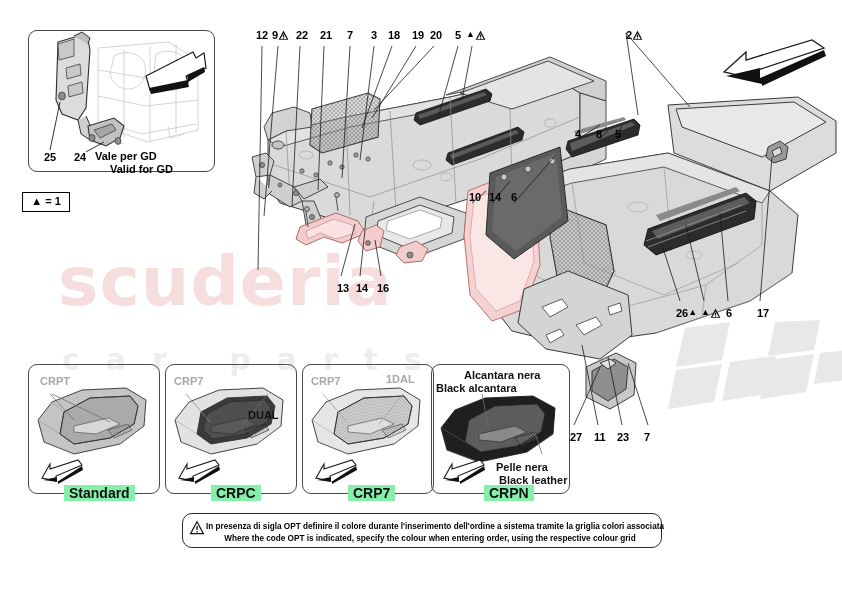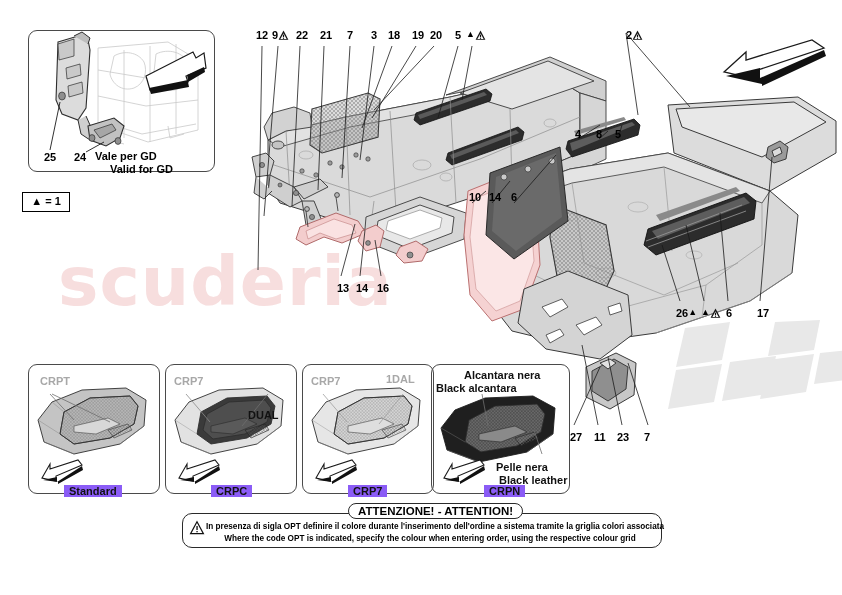--- a/index.html
+++ b/index.html
@@ -33,22 +33,22 @@
   }
   .tri{display:inline-block;font-size:9px;vertical-align:2px;}
   .warn-ico{display:inline-block;vertical-align:-2px;}
 
   
   .panel{
     position:absolute;border:1px solid #4a4a4a;border-radius:9px;
     background:transparent;
   }
   .box-cap{
-    position:absolute;background:#8b5cf6;padding:0 5px;
-    font-size:11px;font-weight:bold;color:#111;white-space:nowrap;
+    position:absolute;background:#86efac;padding:0 5px;
+    font-size:14px;font-weight:bold;color:#111;white-space:nowrap;
   }
   .legend-box{
     position:absolute;border:1.6px solid #000;background:#fff;
     font-size:11px;font-weight:bold;text-align:center;
     line-height:16px;
   }
   .tag{
     position:absolute;font-size:11px;font-weight:bold;white-space:nowrap;line-height:1.15;
   }
   .tag-gray{color:#a8a8a8;}
@@ -68,20 +68,21 @@
     text-align:center;line-height:1.45;white-space:nowrap;
   }
   svg{display:block;overflow:visible;}
 </style>
 </head>
 <body>
 
 <div id="stage">
 
   <div class="wm-main">scuderia</div>
+  <div class="wm-sub">car parts</div>
 
   <svg class="wm-flag" viewBox="0 0 250 130" width="250" height="130">
     <g fill="#e8e8e8">
       <polygon points="85,8 130,2 122,40 76,47"></polygon>
       <polygon points="175,2 220,0 214,30 168,36"></polygon>
       <polygon points="130,42 176,36 168,74 122,81"></polygon>
       <polygon points="220,33 250,30 246,60 214,64"></polygon>
       <polygon points="76,50 122,44 114,82 68,89"></polygon>
       <polygon points="168,40 214,34 206,72 160,79"></polygon>
     </g>
@@ -600,21 +601,20 @@
   <div class="tag tag-dark" style="left:436px;top:382px;">Black alcantara</div>
   <div class="tag tag-dark" style="left:496px;top:461px;">Pelle nera</div>
   <div class="tag tag-dark" style="left:491px;top:474px;padding-left:8px;">Black leather</div>
   <svg class="abs" style="left:440px;top:458px;" width="46" height="26" viewBox="0 0 46 26">
     <polygon points="4,20 12,6 12,11 40,2 44,7 18,18 18,23" fill="#fff" stroke="#1a1a1a" stroke-width="1.1"></polygon>
     <polygon points="5,22 19,19 19,24 44,8 45,12 20,26 20,24" fill="#111"></polygon>
   </svg>
   <div class="box-cap" style="left:484px;top:485px;">CRPN</div>
 
   <div class="note" style="left:182px;top:513px;width:478px;height:33px;"></div>
-  <div class="note-title" style="left:348px;top:503px;">ATTENZIONE! - ATTENTION!</div>
   <svg class="abs" style="left:190px;top:521px;" width="14" height="14" viewBox="0 0 14 14">
     <polygon points="7,0.8 13.4,12.6 0.6,12.6" fill="none" stroke="#111" stroke-width="1.2"></polygon>
     <rect x="6.4" y="5" width="1.3" height="4" fill="#111"></rect>
     <rect x="6.4" y="10" width="1.3" height="1.3" fill="#111"></rect>
   </svg>
   <div class="note-txt" style="left:206px;top:533px;width:448px;">Where the code OPT is indicated, specify the colour when entering order, using the respective colour grid</div>
   <div class="note-txt" style="left:206px;top:521px;width:448px;">In presenza di sigla OPT definire il colore durante l'inserimento dell'ordine a sistema tramite la griglia colori associata</div>
 
 </div>
 

